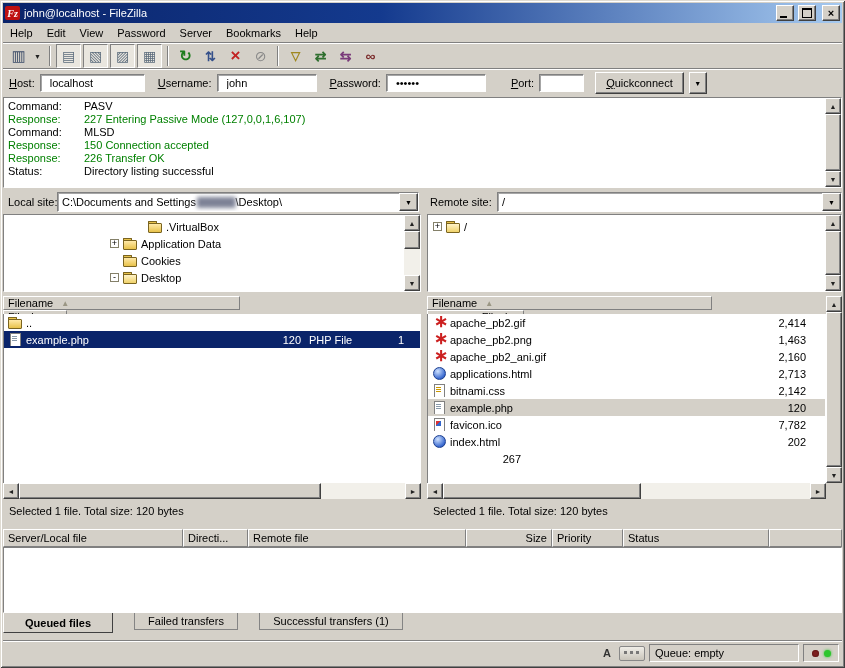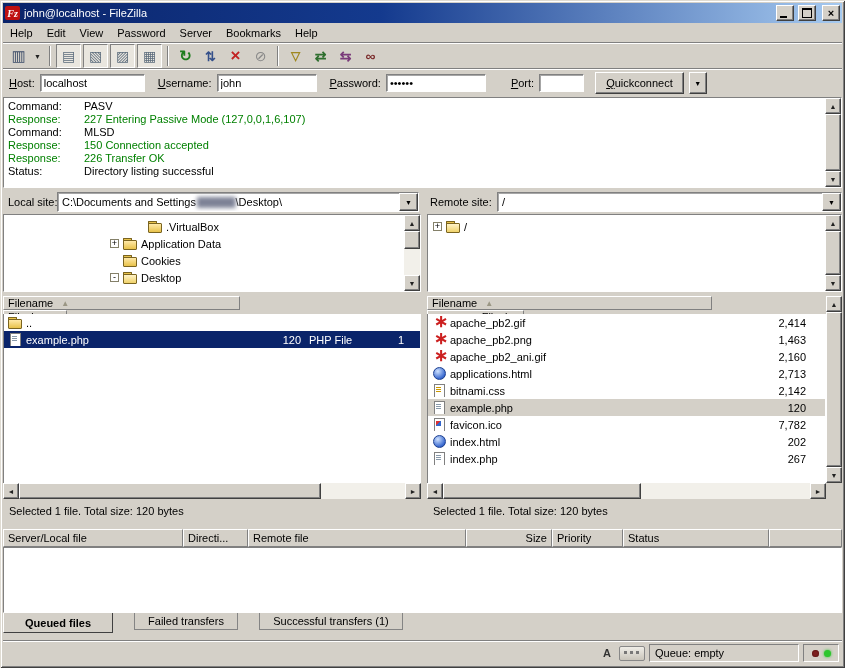--- a/index.html
+++ b/index.html
@@ -48,21 +48,21 @@
   [data-icon="compare"]::before{content:"⇄";font-size:14px;color:#2e6e2e;font-weight:bold;}
   [data-icon="sync-browsing"]::before{content:"⇆";font-size:14px;color:#7a3a7a;font-weight:bold;}
   [data-icon="find"]::before{content:"∞";font-size:14px;color:#7a2a2a;font-weight:bold;}
   
   .qcbar{left:3px;top:68px;right:3px;height:28px;display:flex;align-items:center;gap:5px;padding:0 6px;
     border-top:1px solid #808080;box-shadow:inset 0 1px 0 #fff;}
   .qc-label{display:inline-block;white-space:nowrap;}
   .qc-label::first-letter{text-decoration:underline;}
   .field{height:18px;background:#fff;border:1px solid;border-color:#808080 #fff #fff #808080;
     box-shadow:inset 1px 1px 0 rgba(0,0,0,.35);box-sizing:border-box;}
-  input.field{font-family:"Liberation Sans",sans-serif;font-size:11px;padding:1px 3px;outline:none;}
+  input.field{font-family:"Liberation Sans",sans-serif;font-size:11px;padding:1px 9px;outline:none;}
   .qc-btn{height:20px;background:#d4d0c8;border:1px solid;border-color:#fff #404040 #404040 #fff;
     box-shadow:inset -1px -1px 0 #808080;display:flex;align-items:center;padding:0 10px;margin-left:6px;}
   .qc-btn-label{display:inline-block;}
   .qc-btn-label::first-letter{text-decoration:underline;}
   .qc-dd{width:16px;height:20px;background:#d4d0c8;border:1px solid;border-color:#fff #404040 #404040 #fff;
     box-shadow:inset -1px -1px 0 #808080;display:flex;align-items:center;justify-content:center;font-size:7px;}
   
   .log{left:3px;top:97px;right:3px;height:91px;background:#fff;
     border:1px solid;border-color:#808080 #fff #fff #808080;box-sizing:border-box;overflow:hidden;}
   .log-lines{padding:2px 20px 0 4px;}
@@ -416,24 +416,20 @@
         <span class="cell num" style="width:97px">7,782</span>
       </div>
     <div class="row">
         <span class="cell" style="width:285px">
           <span class="ficon" data-icon="html"></span>
           <span>index.html</span>
         </span>
         <span class="cell num" style="width:97px">202</span>
       </div>
     <div class="row">
-        <span class="cell" style="width:285px">
-          <span class="ficon" data-icon="php"></span>
-          <span>index.php</span>
-        </span>
         <span class="cell num" style="width:97px">267</span>
       </div>
   </div>
 
   <div class="vscroll" style="left:826px;top:296px;height:187px">
     <span class="sbtn" style="top:0">▲</span>
     <span class="track"></span>
     <span class="thumb" style="position:absolute;left:0;width:16px;top:16px;bottom:16px"></span>
     <span class="sbtn" style="bottom:0">▼</span>
   </div>

